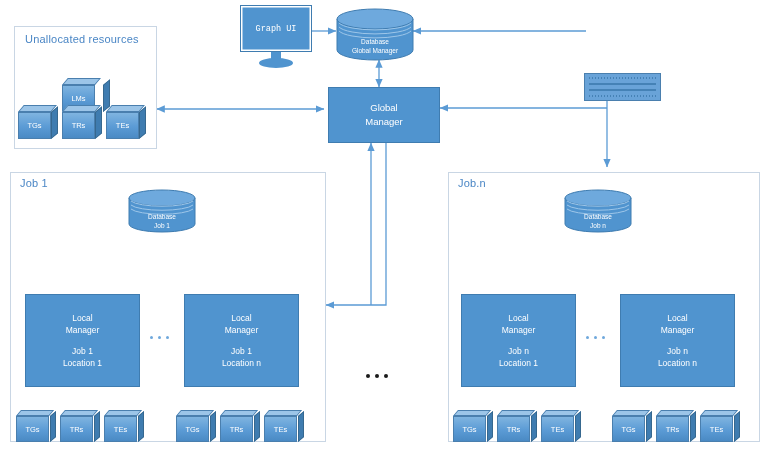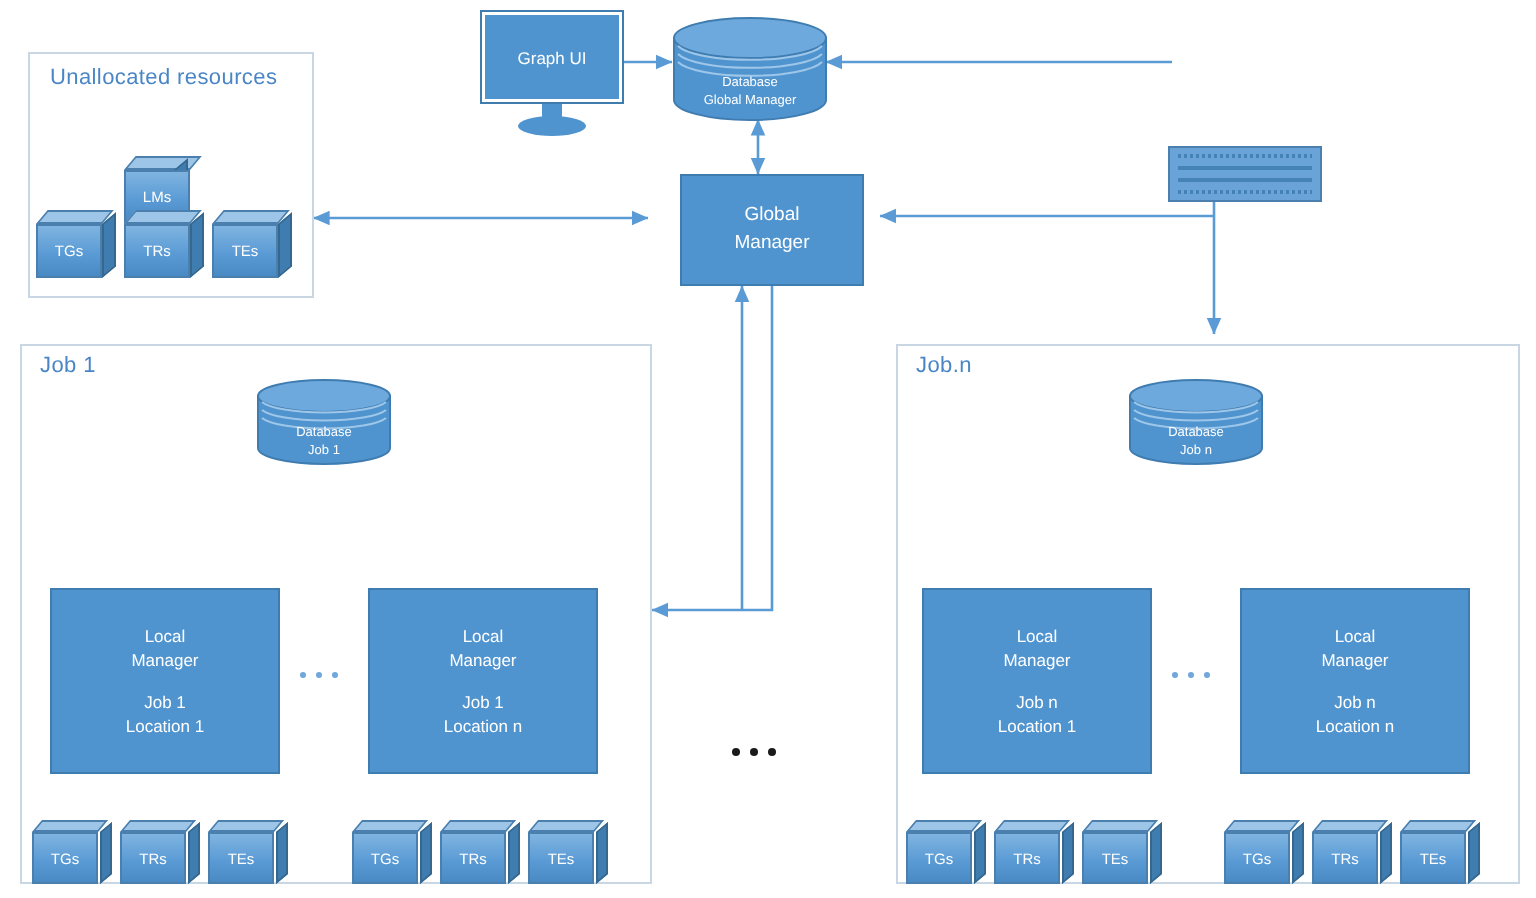--- a/index.html
+++ b/index.html
@@ -239,21 +239,21 @@
       <line x1="677" y1="408" x2="677" y2="387" marker-end="url(#ah)"></line>
       <line x1="677" y1="390" x2="677" y2="411" marker-end="url(#ah)"></line>
       <path d="M677,398 L629,398 L629,410" marker-end="url(#ah)"></path>
       <path d="M677,398 L725,398 L725,410" marker-end="url(#ah)"></path>
     </g>
   </svg>
 
   <div class="node panel" style="left:14px; top:26px; width:143px; height:123px;"></div>
   <div class="panel-title big" style="left:25px; top:33px;">Unallocated resources</div>
 
-  <div class="cube" style="left:62px; top:78px; width:32px; height:34px;border-radius:14px;">
+  <div class="cube" style="left:62px; top:78px; width:48px; height:34px;border-radius:14px;">
     <div class="face-top" style="left:0; top:0; width:33px; height:7px; transform:skewX(-40deg); transform-origin:bottom left;"></div>
     <div class="face-side" style="right:0; bottom:0; width:7px; height:27px; transform:skewY(-40deg); transform-origin:top left;"></div>
     <div class="face-front" style="width:33px; height:27px;">
       <span>LMs</span>
     </div>
   </div>
 
   <div class="cube" style="left:18px; top:105px; width:40px; height:34px;">
     <div class="face-top" style="left:0; top:0; width:33px; height:7px; transform:skewX(-40deg); transform-origin:bottom left;"></div>
     <div class="face-side" style="right:0; bottom:0; width:7px; height:27px; transform:skewY(-40deg); transform-origin:top left;"></div>
@@ -272,21 +272,21 @@
 
   <div class="cube" style="left:106px; top:105px; width:40px; height:34px;">
     <div class="face-top" style="left:0; top:0; width:33px; height:7px; transform:skewX(-40deg); transform-origin:bottom left;"></div>
     <div class="face-side" style="right:0; bottom:0; width:7px; height:27px; transform:skewY(-40deg); transform-origin:top left;"></div>
     <div class="face-front" style="width:33px; height:27px;">
       <span>TEs</span>
     </div>
   </div>
 
   <div class="monitor" style="left:240px; top:5px; width:72px; height:62px;">
-    <div class="screen" style="height:47px;">
+    <div class="screen" style="height:47px;font-family:Liberation Mono, monospace;">
       <span>Graph UI</span>
     </div>
     <div class="neck" style="top:47px; height:7px;"></div>
     <div class="base" style="top:53px; width:34px; height:10px;"></div>
   </div>
 
   <div class="cyl gm" style="left:336px; top:8px; width:78px; height:53px;">
     <svg width="78" height="53" viewBox="0 0 78 53">
       <path d="M1,11 L1,42 A38,10 0 0 0 77,42 L77,11 Z" fill="#5094cf" stroke="#3f7cb0" stroke-width="1"></path>
       <ellipse cx="39" cy="11" rx="38" ry="10" fill="#6ea9dd" stroke="#3f7cb0" stroke-width="1"></ellipse>
@@ -301,21 +301,21 @@
   </div>
 
 
   <div class="keyboard" style="left:584px; top:73px; width:77px; height:28px;">
     <div class="krow dotted"></div>
     <div class="krow"></div>
     <div class="krow"></div>
     <div class="krow dotted"></div>
   </div>
 
-  <div class="node rect global" style="left:340px; top:87px; width:92px; height:56px;">
+  <div class="node rect global" style="left:328px; top:87px; width:112px; height:56px;">
     <span>Global</span>
     <span>Manager</span>
   </div>
 
   <div class="node panel" style="left:10px; top:172px; width:316px; height:270px;"></div>
   <div class="panel-title big" style="left:20px; top:177px;">Job 1</div>
 
   <div class="cyl" style="left:128px; top:189px; width:68px; height:44px;">
     <svg width="68" height="44" viewBox="0 0 68 44">
       <path d="M1,9 L1,35 A33,8 0 0 0 67,35 L67,9 Z" fill="#5094cf" stroke="#3f7cb0" stroke-width="1"></path>

